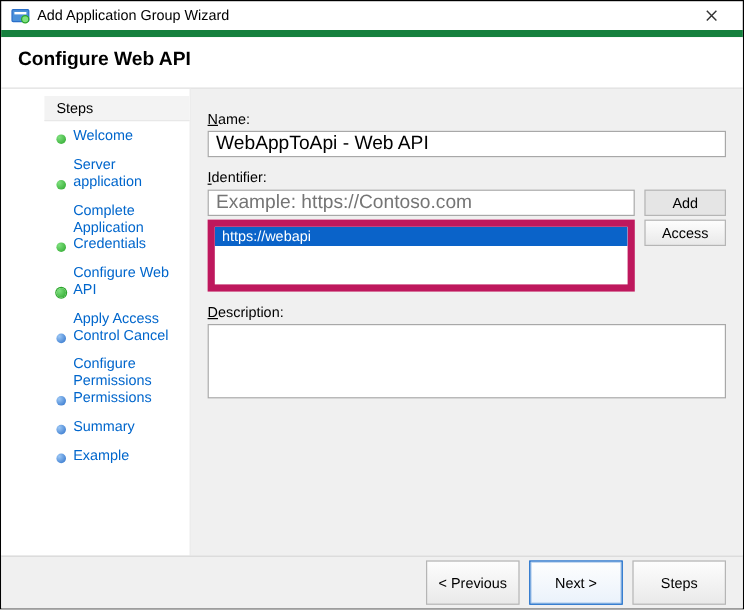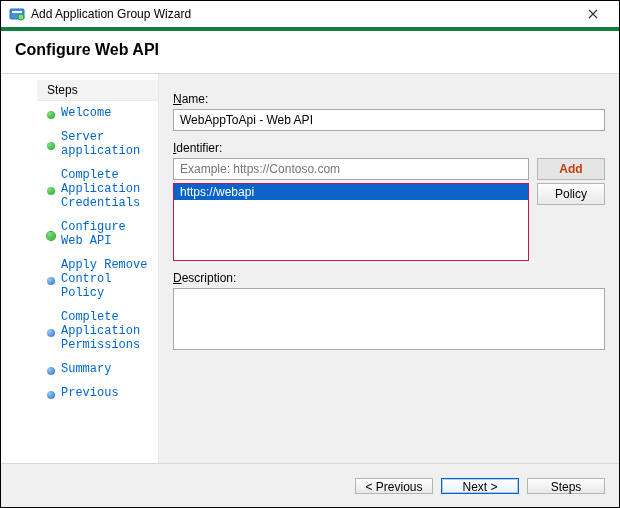--- a/index.html
+++ b/index.html
@@ -1,50 +1,50 @@
 <!DOCTYPE html>
 <html><head>
 <meta charset="utf-8">
 <style>
   * { box-sizing: border-box; }
   html, body { margin:0; padding:0; font-family: "Segoe UI", Tahoma, sans-serif; font-size:12px; color:#000; }
   .window { width:620px; height:508px; border:1px solid #000; background:#fff; display:flex; flex-direction:column; }
-  .titlebar { height:30px; border-bottom:4px solid #15803d; display:flex; align-items:center; padding:0 8px; }
+  .titlebar { height:30px; border-bottom:6px solid #15803d; display:flex; align-items:center; padding:0 8px; }
   .titlebar .appicon { width:16px; height:16px; margin-right:6px; display:flex; align-items:center; justify-content:center; }
   .titlebar .title { flex:1; font-size:12px; }
   .titlebar .closebtn { width:36px; height:28px; display:flex; align-items:center; justify-content:center; cursor:pointer; }
   .titlebar .closebtn svg { width:10px; height:10px; }
   .header { padding:10px 14px 14px 14px; border-bottom:1px solid #d8d8d8; background:#fff; }
   .header h1 { margin:0; font-size:16px; font-weight:600; }
   .body { flex:1; display:flex; background:#f0f0f0; }
   .sidebar { width:158px; background:#fff; border-right:1px solid #e8e8e8; padding-top:6px;padding-left:36px; }
   .sidebar-title { background:#f3f3f3; padding:3px 10px; font-size:12px; border-bottom:1px solid #e8e8e8; }
-  .step { display:flex; align-items:center; gap:6px; padding:5px 10px 5px 10px; color:#0066cc; cursor:default;font-family:Liberation Mono, monospace; }
+  .step { display:flex; align-items:flex-end; gap:6px; padding:5px 10px 5px 10px; color:#0066cc; cursor:default; }
   .step .bullet { width:8px; height:8px; border-radius:50%; margin-top:4px; flex-shrink:0; }
   .bullet.done { background: radial-gradient(circle at 30% 30%, #7ee07e, #2aa52a); }
   .bullet.current { background: radial-gradient(circle at 30% 30%, #7ee07e, #2aa52a); box-shadow:0 0 0 1px #2aa52a; }
   .bullet.pending { background: radial-gradient(circle at 30% 30%, #9cc7f5, #2a6fc9); }
   .step-label { line-height:14px; }
   .main { flex:1; padding:18px 14px 0 14px; background:#f0f0f0; display:flex; flex-direction:column; }
   .field-label { font-size:12px; margin-bottom:3px; color:#000; }
   .field-label .ul { text-decoration:underline; }
-  .text-input { width:100%; height:22px; border:1px solid #a8a8a8; background:#fff; padding:2px 6px; font-family:inherit; font-size:12px; }
+  .text-input { width:100%; height:22px; border:1px solid #a8a8a8; background:#fff; padding:2px 6px; font-family:inherit; font-size:16px; }
   .row { display:flex; gap:8px; align-items:center; }
   .ident-input { flex:1; }
   .btn { height:22px; min-width:68px; border:1px solid #b5b5b5; background:linear-gradient(#fdfdfd,#e9e9e9); font-family:inherit; font-size:12px; cursor:pointer; }
-  .btn:disabled, .btn.disabled { color:#c2410c; background:#e5e5e5; cursor:default;font-weight:bold; }
-  .listbox { width:100%; height:78px; border:1px solid #be185d; background:#fff; overflow:auto; }
+  .btn:disabled, .btn.disabled { color:#000000; background:#e5e5e5; cursor:default; }
+  .listbox { width:100%; height:60px; border:6px solid #be185d; background:#fff; overflow:auto; }
   .listrow { display:flex; gap:8px; align-items:flex-start; margin-top:3px; }
   .listwrap { flex:1; }
   .list-item { padding:1px 6px; font-size:12px; cursor:default; }
   .list-item.selected { background:#0a63c9; color:#fff; }
   .textarea { width:100%; height:62px; border:1px solid #a8a8a8; background:#fff; resize:none; font-family:inherit; font-size:12px; padding:3px 6px; }
   .spacer { flex:1; }
   .footer { height:44px; border-top:1px solid #d8d8d8; background:#f0f0f0; display:flex; align-items:center; justify-content:flex-end; padding:0 14px; gap:8px; }
-  .footer .btn { min-width:78px; height:16px; }
+  .footer .btn { min-width:78px; height:37px; }
   .btn.primary { border:1px solid #0a63c9; box-shadow:inset 0 0 0 1px rgba(10,99,201,.3); background:linear-gradient(#fefefe,#eaf2fb); }
   .section { margin-bottom:10px; }
 </style>
 </head>
 <body>
 
 <div class="window">
 
   <div class="titlebar">
     <span class="appicon">
@@ -82,33 +82,33 @@
           <div class="step">
             <span class="bullet done"></span>
             <span class="step-label">Complete Application Credentials</span>
           </div>
           <div class="step">
             <span class="bullet current"></span>
             <span class="step-label">Configure Web API</span>
           </div>
           <div class="step">
             <span class="bullet pending"></span>
-            <span class="step-label">Apply Remove Control Policy</span>
+            <span class="step-label">Apply Access Control Cancel</span>
           </div>
           <div class="step">
             <span class="bullet pending"></span>
-            <span class="step-label">Complete Application Permissions</span>
+            <span class="step-label">Configure Permissions Permissions</span>
           </div>
           <div class="step">
             <span class="bullet pending"></span>
             <span class="step-label">Summary</span>
           </div>
           <div class="step">
             <span class="bullet pending"></span>
-            <span class="step-label">Previous</span>
+            <span class="step-label">Example</span>
           </div>
         </div>
     </div>
 
     <div class="main">
 
       <div class="section">
         <div class="field-label"><span class="ul">N</span><span>ame:</span></div>
         <input type="text" class="text-input" value="WebAppToApi - Web API" style="">
       </div>
@@ -118,21 +118,21 @@
         <div class="row">
           <input type="text" class="text-input ident-input" placeholder="Example: https://Contoso.com" style="">
           <button class="btn disabled" disabled="">Add</button>
         </div>
         <div class="listrow">
           <div class="listwrap">
             <div class="listbox" id="identifier-list">
                 <div class="list-item selected">https://webapi</div>
               </div>
           </div>
-          <button class="btn">Policy</button>
+          <button class="btn">Access</button>
         </div>
       </div>
 
       <div class="section">
         <div class="field-label"><span class="ul">D</span><span>escription:</span></div>
         <textarea class="textarea" style=""></textarea>
       </div>
 
       <div class="spacer"></div>
     </div>

